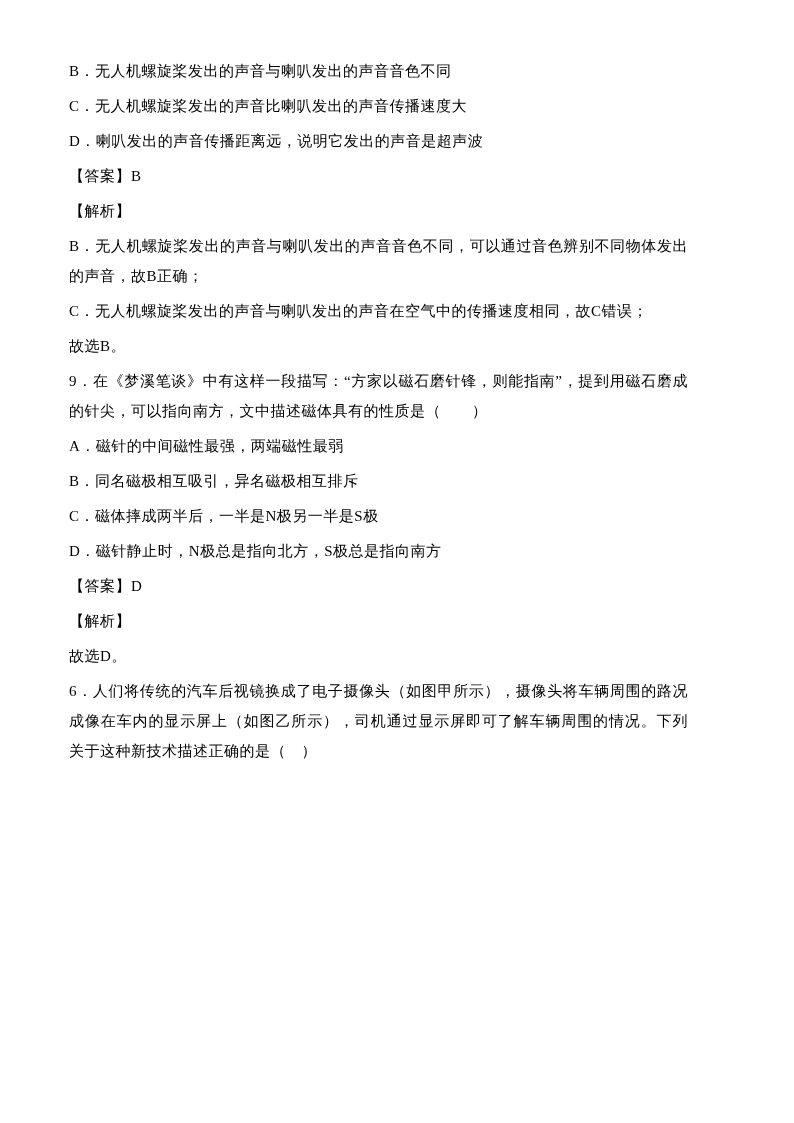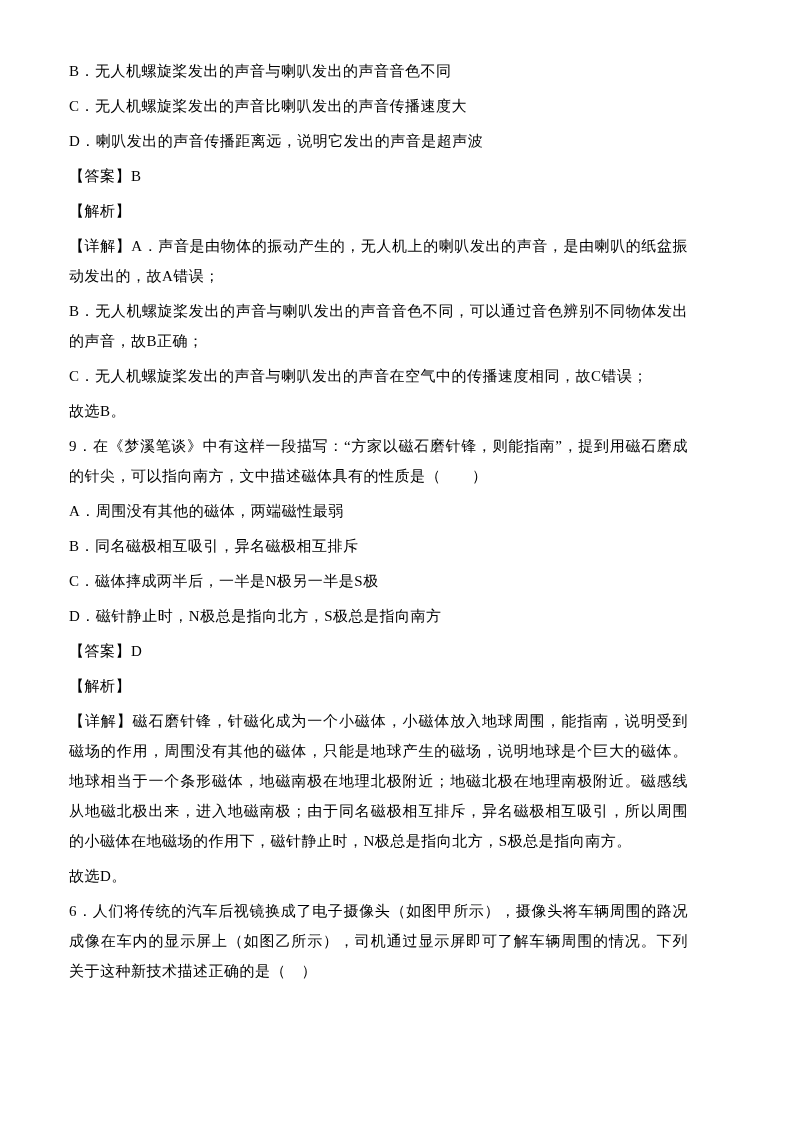--- a/index.html
+++ b/index.html
@@ -36,28 +36,26 @@
 </head>
 <body>
 
 <div class="page">
   <div class="doc-body">
       <p class="para"><span>B．无人机螺旋桨发出的声音与喇叭发出的声音音色不同</span></p>
       <p class="para"><span>C．无人机螺旋桨发出的声音比喇叭发出的声音传播速度大</span></p>
       <p class="para"><span>D．喇叭发出的声音传播距离远，说明它发出的声音是超声波</span></p>
       <p class="para"><span class="bold">【答案】</span><span>B</span></p>
       <p class="para"><span class="bold">【解析】</span><span></span></p>
-      <p class="para"><span class="bold">【详解】</span><span>A．声音是由物体的振动产生的，无人机上的喇叭发出的声音，是由喇叭的纸盆振动发出的，故A错误；</span></p>
       <p class="para"><span>B．无人机螺旋桨发出的声音与喇叭发出的声音音色不同，可以通过音色辨别不同物体发出的声音，故B正确；</span></p>
       <p class="para"><span>C．无人机螺旋桨发出的声音与喇叭发出的声音在空气中的传播速度相同，故C错误；</span></p>
       <p class="para"><span>故选B。</span></p>
       <p class="para"><span>9．在《梦溪笔谈》中有这样一段描写：“方家以磁石磨针锋，则能指南”，提到用磁石磨成的针尖，可以指向南方，文中描述磁体具有的性质是（　　）</span></p>
-      <p class="para"><span>A．周围没有其他的磁体，两端磁性最弱</span></p>
+      <p class="para"><span>A．磁针的中间磁性最强，两端磁性最弱</span></p>
       <p class="para"><span>B．同名磁极相互吸引，异名磁极相互排斥</span></p>
       <p class="para"><span>C．磁体摔成两半后，一半是N极另一半是S极</span></p>
       <p class="para"><span>D．磁针静止时，N极总是指向北方，S极总是指向南方</span></p>
       <p class="para"><span class="bold">【答案】</span><span>D</span></p>
       <p class="para"><span class="bold">【解析】</span><span></span></p>
-      <p class="para"><span class="bold">【详解】</span><span>磁石磨针锋，针磁化成为一个小磁体，小磁体放入地球周围，能指南，说明受到磁场的作用，周围没有其他的磁体，只能是地球产生的磁场，说明地球是个巨大的磁体。地球相当于一个条形磁体，地磁南极在地理北极附近；地磁北极在地理南极附近。磁感线从地磁北极出来，进入地磁南极；由于同名磁极相互排斥，异名磁极相互吸引，所以周围的小磁体在地磁场的作用下，磁针静止时，N极总是指向北方，S极总是指向南方。</span></p>
       <p class="para"><span>故选D。</span></p>
       <p class="para"><span>6．人们将传统的汽车后视镜换成了电子摄像头（如图甲所示），摄像头将车辆周围的路况成像在车内的显示屏上（如图乙所示），司机通过显示屏即可了解车辆周围的情况。下列关于这种新技术描述正确的是（　）</span></p>
     </div>
 </div>
 
 </body></html>

